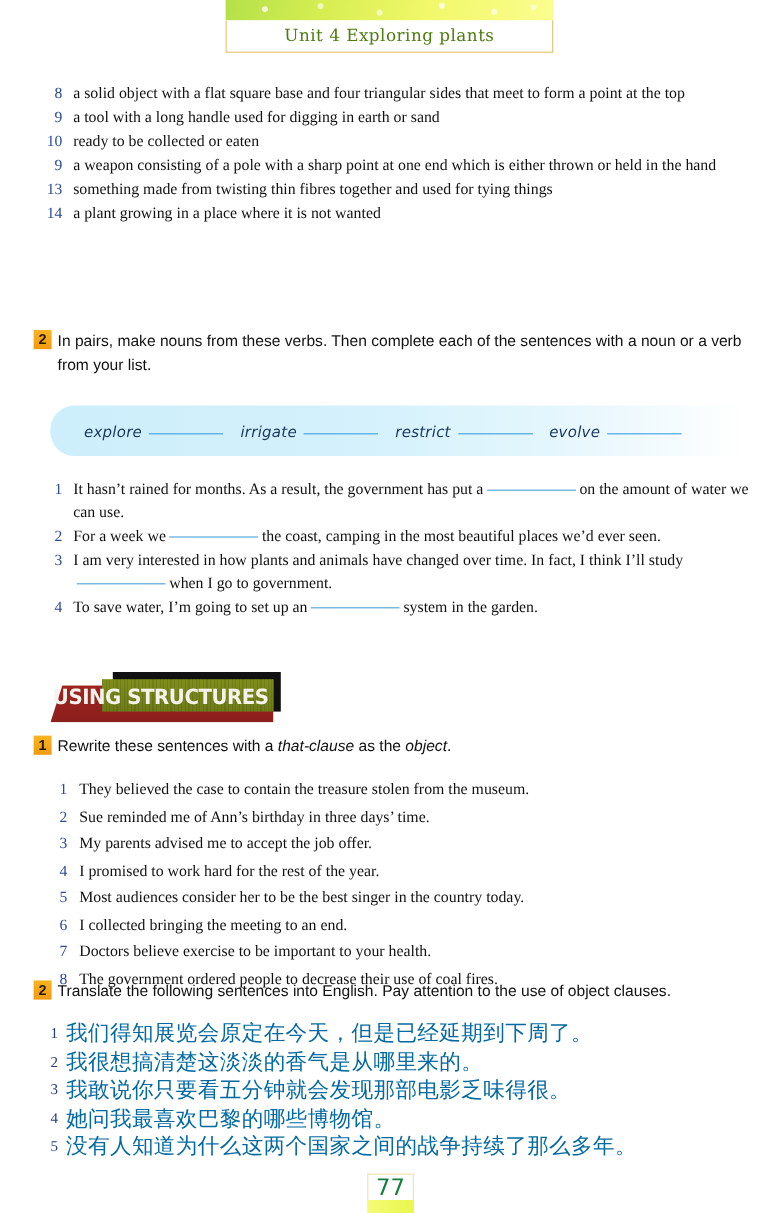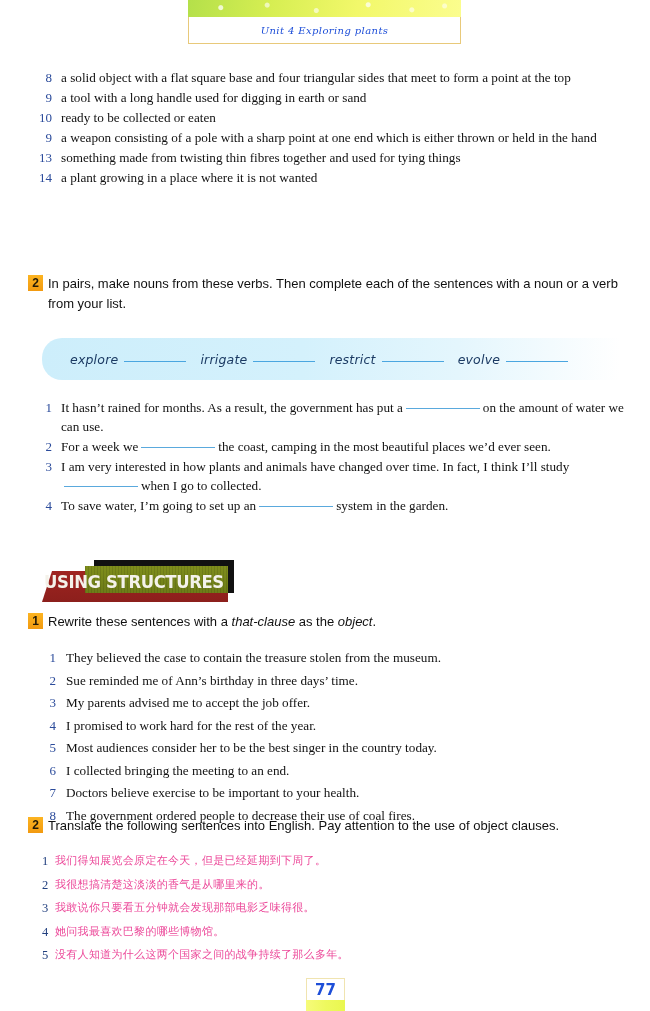--- a/index.html
+++ b/index.html
@@ -45,24 +45,23 @@
     height: 26px;
     background: #ffffff;
     border: 1px solid #e8c97a;
     border-top: none;
     display: flex;
     align-items: center;
     justify-content: center;
   }
   .unit-banner-title {
     font-family: "DejaVu Serif", serif;
-    font-style: italic;
-    font-size: 10px;
+    font-size: 14px;
     letter-spacing: .4px;
-    color: #1d4ed8;
+    color: #4d7c0f;
     white-space: nowrap;
   }
 
   
   .num-list {
     position: absolute;
     margin: 0;
     padding: 0;
     list-style: none;
   }
@@ -244,23 +243,23 @@
   }
   .cn-item .n {
     color: #22407f;
     flex: 0 0 13px;
     font-size: 12.5px;
     font-family: "Liberation Serif", serif;
     line-height: 19px;
   }
   .cn-item .t {
     flex: 1;
-    color: #ec4899;
-    font-family: Liberation Mono, monospace;
-    font-size: 11px;
+    color: #0369a1;
+    font-family: Liberation Serif, serif;
+    font-size: 18px;
     line-height: 19px;
     letter-spacing: .3px;
   }
 
   
   .footer {
     position: absolute;
     left: 306px;
     top: 978px;
     width: 39px;
@@ -274,23 +273,23 @@
     background: #ffffff;
     border: 1px solid #f0e4b0;
     border-bottom: none;
     box-sizing: border-box;
     display: flex;
     align-items: center;
     justify-content: center;
   }
   .footer-num {
     font-family: "DejaVu Sans", sans-serif;
-    font-weight: bold;
-    font-size: 15px;
-    color: #1d4ed8;
+    font-weight: normal;
+    font-size: 19px;
+    color: #15803d;
   }
   .footer-bar {
     position: absolute;
     left: 0;
     top: 22px;
     width: 100%;
     height: 11px;
     background: linear-gradient(90deg, #f6fb7a 0%, #eef95f 50%, #e9f74f 100%);
   }
 </style>
@@ -361,21 +360,21 @@
   <li class="num-item">
     <span class="n">1</span>
     <span class="t"><span>It hasn’t rained for months. As a result, the government has put a</span><span class="blank"></span><span>on the amount of water we can use.</span></span>
   </li>
   <li class="num-item">
     <span class="n">2</span>
     <span class="t"><span>For a week we</span><span class="blank"></span><span>the coast, camping in the most beautiful places we’d ever seen.</span></span>
   </li>
   <li class="num-item">
     <span class="n">3</span>
-    <span class="t"><span>I am very interested in how plants and animals have changed over time. In fact, I think I’ll study</span><span class="blank"></span><span>when I go to collected.</span></span>
+    <span class="t"><span>I am very interested in how plants and animals have changed over time. In fact, I think I’ll study</span><span class="blank"></span><span>when I go to government.</span></span>
   </li>
   <li class="num-item">
     <span class="n">4</span>
     <span class="t"><span>To save water, I’m going to set up an</span><span class="blank"></span><span>system in the garden.</span></span>
   </li>
 </ul>
 
 <div class="sec-banner">
   <div class="sb-shadow"></div>
   <div class="sb-red"></div>

